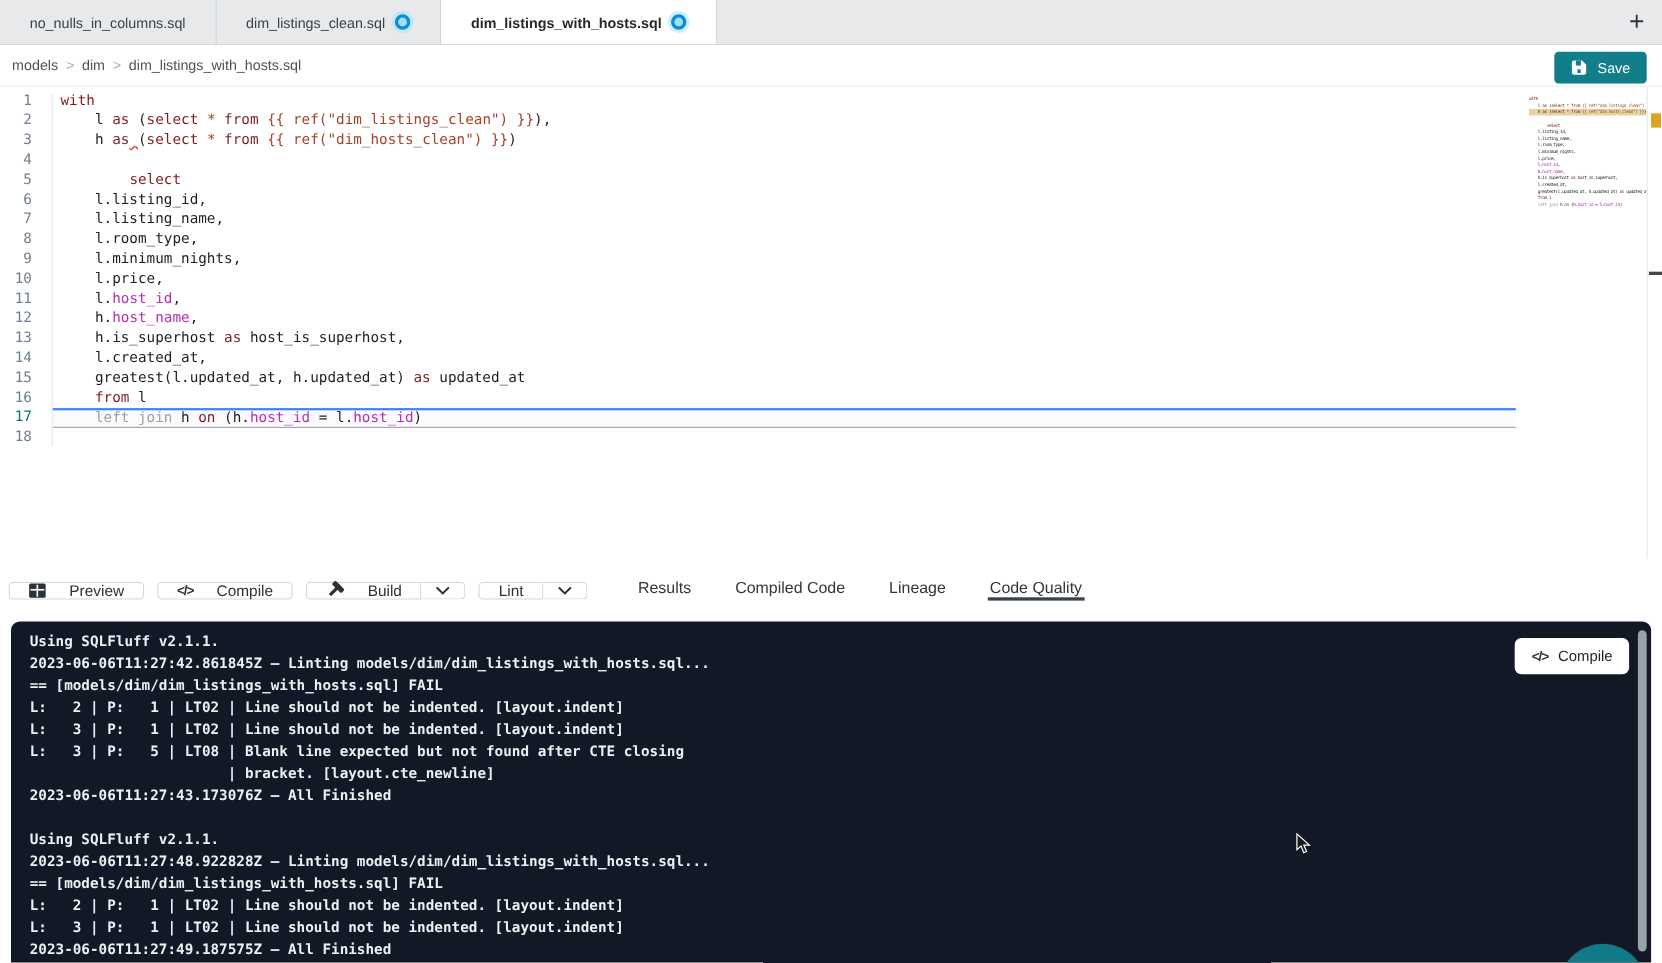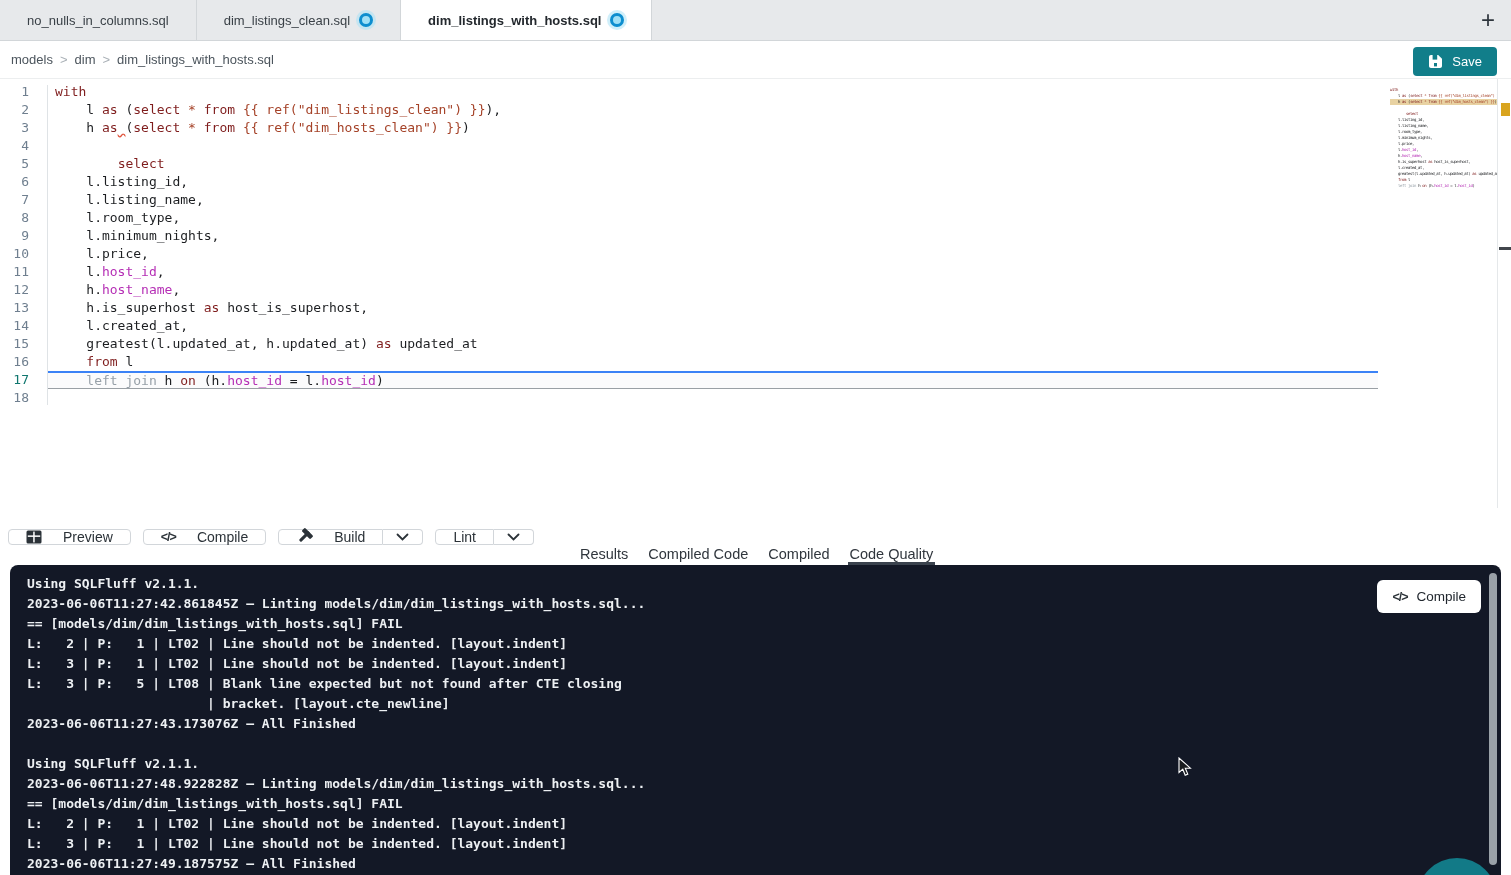--- a/index.html
+++ b/index.html
@@ -49,21 +49,21 @@
   
   .toolbar{position:absolute;top:508px;left:0;right:0;height:57px;background:#fff;
     display:flex;align-items:center;padding-left:8px;}
   .tbtn{height:16px;border:1px solid #d2d6da;border-radius:4px;background:#fff;font-size:14px;
     color:#2b3238;font-family:inherit;display:flex;align-items:center;gap:21px;padding:0 17px;cursor:pointer;}
   .ml12{margin-left:12px;}
   .split{display:flex;margin-left:12px;}
   .split .main{border-radius:4px 0 0 4px;}
   .split .chev{border-radius:0 4px 4px 0;border-left:none;padding:0 13px;}
   .code-glyph{font-weight:bold;font-size:12.5px;letter-spacing:-1px;color:#2b3238;}
-  .ptabs{display:flex;gap:16px;margin-left:44px;height:57px;align-items:flex-end;font-size:14.5px;color:#30363d;}
+  .ptabs{display:flex;gap:36px;margin-left:44px;height:57px;align-items:center;font-size:14.5px;color:#30363d;}
   .ptab{display:flex;align-items:center;padding:0 2px;border-bottom:3px solid transparent;
     box-sizing:border-box;cursor:pointer;}
   .ptab.active{border-bottom-color:#3a424d;}
   
   .terminal{position:absolute;left:10px;right:10px;top:565px;height:320px;background:#131826;
     border-radius:8px 8px 0 0;color:#edf0f3;}
   .term-pre{margin:0;padding:9px 40px 0 17px;font-family:"DejaVu Sans Mono",monospace;
     font-size:13px;line-height:20px;font-weight:700;white-space:pre;}
   .config-btn{position:absolute;top:15px;right:20px;height:33px;background:#fff;border:none;
     border-radius:6px;font-size:13.5px;color:#21272e;font-family:inherit;display:flex;align-items:center;
@@ -190,21 +190,21 @@
         <svg width="13" height="8" viewBox="0 0 13 8">
             <path d="M1.5 1.5 L6.5 6.5 L11.5 1.5" stroke="#2b3238" stroke-width="1.8" fill="none" stroke-linecap="round"></path>
           </svg>
       </span>
     </button>
   </div>
 
   <div class="ptabs" id="ptabs-host">
       <div class="ptab">Results</div>
       <div class="ptab">Compiled Code</div>
-      <div class="ptab">Compiled</div>
+      <div class="ptab">Lineage</div>
       <div class="ptab active">Code Quality</div>
     </div>
 </div>
 
 <div class="terminal">
   <pre class="term-pre" id="term-pre">Using SQLFluff v2.1.1.
 2023-06-06T11:27:42.861845Z – Linting models/dim/dim_listings_with_hosts.sql...
 == [models/dim/dim_listings_with_hosts.sql] FAIL
 L:   2 | P:   1 | LT02 | Line should not be indented. [layout.indent]
 L:   3 | P:   1 | LT02 | Line should not be indented. [layout.indent]

